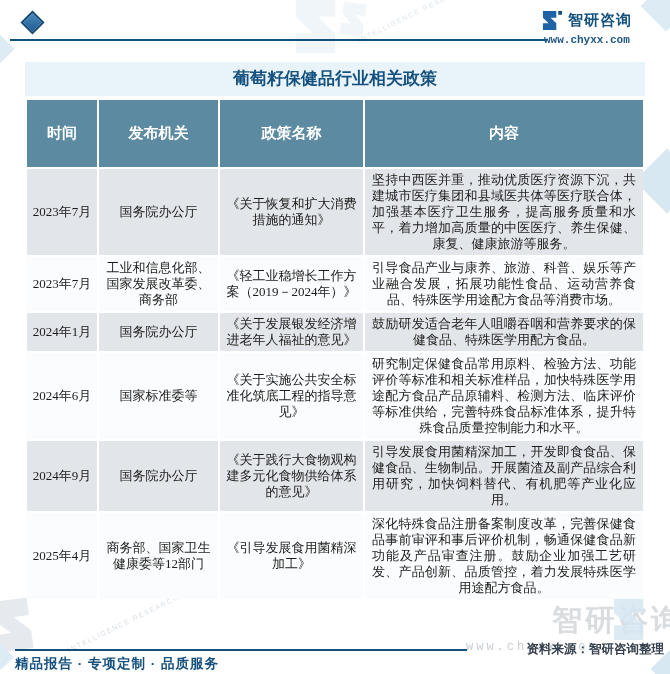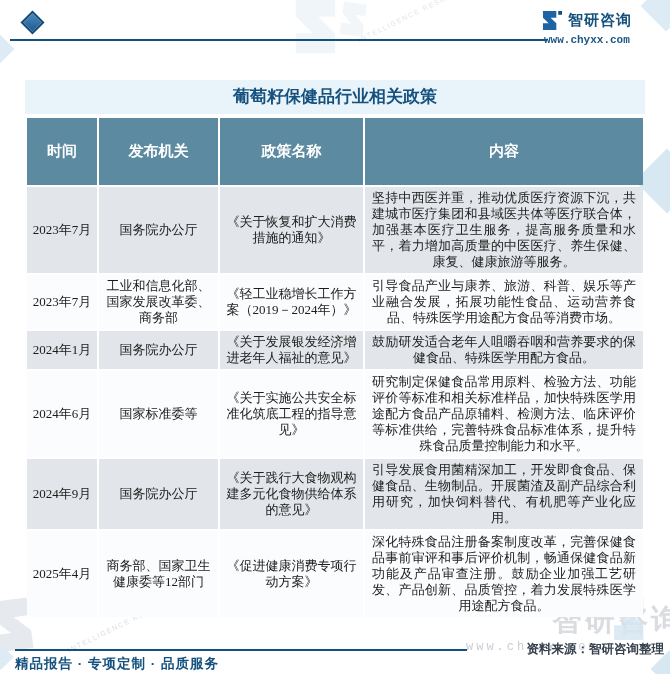--- a/index.html
+++ b/index.html
@@ -41,21 +41,21 @@
     position:absolute;left:56px;top:4px;z-index:2;
     font-family:"Liberation Serif",serif;font-weight:bold;
     font-size:27px;color:var(--dark-blue);
   }
   .header-rule{position:absolute;left:10px;top:39px;width:537px;height:2px;background:#14507c;}
   .brand{position:absolute;right:8px;top:10px;width:120px;text-align:left;z-index:2;}
   .brand-row{display:flex;align-items:center;gap:5px;}
   .brand-name{font-size:15px;font-weight:bold;color:var(--dark-blue);letter-spacing:1px;}
   .brand-url{font-family:"Liberation Mono",monospace;font-size:11px;font-weight:bold;color:#1c5686;margin-top:3px;margin-left:2px;}
   
-  .table-wrap{position:absolute;left:25px;top:62px;width:620px;z-index:4;margin-top:18px;}
+  .table-wrap{position:absolute;left:25px;top:62px;width:620px;z-index:4;}
   .table-title{
     background:var(--band-bg);color:var(--dark-blue);
     font-family:"Liberation Serif",serif;font-weight:bold;font-size:17px;
     height:34px;line-height:34px;text-align:center;margin-bottom:2px;
   }
   table.policy{width:100%;border-collapse:separate;border-spacing:2px;font-family:"Liberation Serif",serif;}
   table.policy th{
     background:var(--teal);color:#ffffff;font-weight:bold;font-size:15px;
     padding:24px 2px;text-align:center;
   }
@@ -165,21 +165,21 @@
         </tr>
         <tr class="row-odd">
           <td class="col-time">2024年9月</td>
           <td class="col-agency">国务院办公厅</td>
           <td class="col-policy">《关于践行大食物观构建多元化食物供给体系的意见》</td>
           <td class="col-content">引导发展食用菌精深加工，开发即食食品、保健食品、生物制品。开展菌渣及副产品综合利用研究，加快饲料替代、有机肥等产业化应用。</td>
         </tr>
         <tr class="row-even">
           <td class="col-time">2025年4月</td>
           <td class="col-agency">商务部、国家卫生健康委等12部门</td>
-          <td class="col-policy">《促进健康消费专项行动方案》</td>
+          <td class="col-policy">《引导发展食用菌精深加工》</td>
           <td class="col-content">深化特殊食品注册备案制度改革，完善保健食品事前审评和事后评价机制，畅通保健食品新功能及产品审查注册。鼓励企业加强工艺研发、产品创新、品质管控，着力发展特殊医学用途配方食品。</td>
         </tr>
       </tbody>
   </table>
 </div>
 
 <div class="footer-rule"></div>
 <div class="footer-source">资料来源：智研咨询整理</div>
 <div class="footer-tagline">精品报告 · 专项定制 · 品质服务</div>
 

